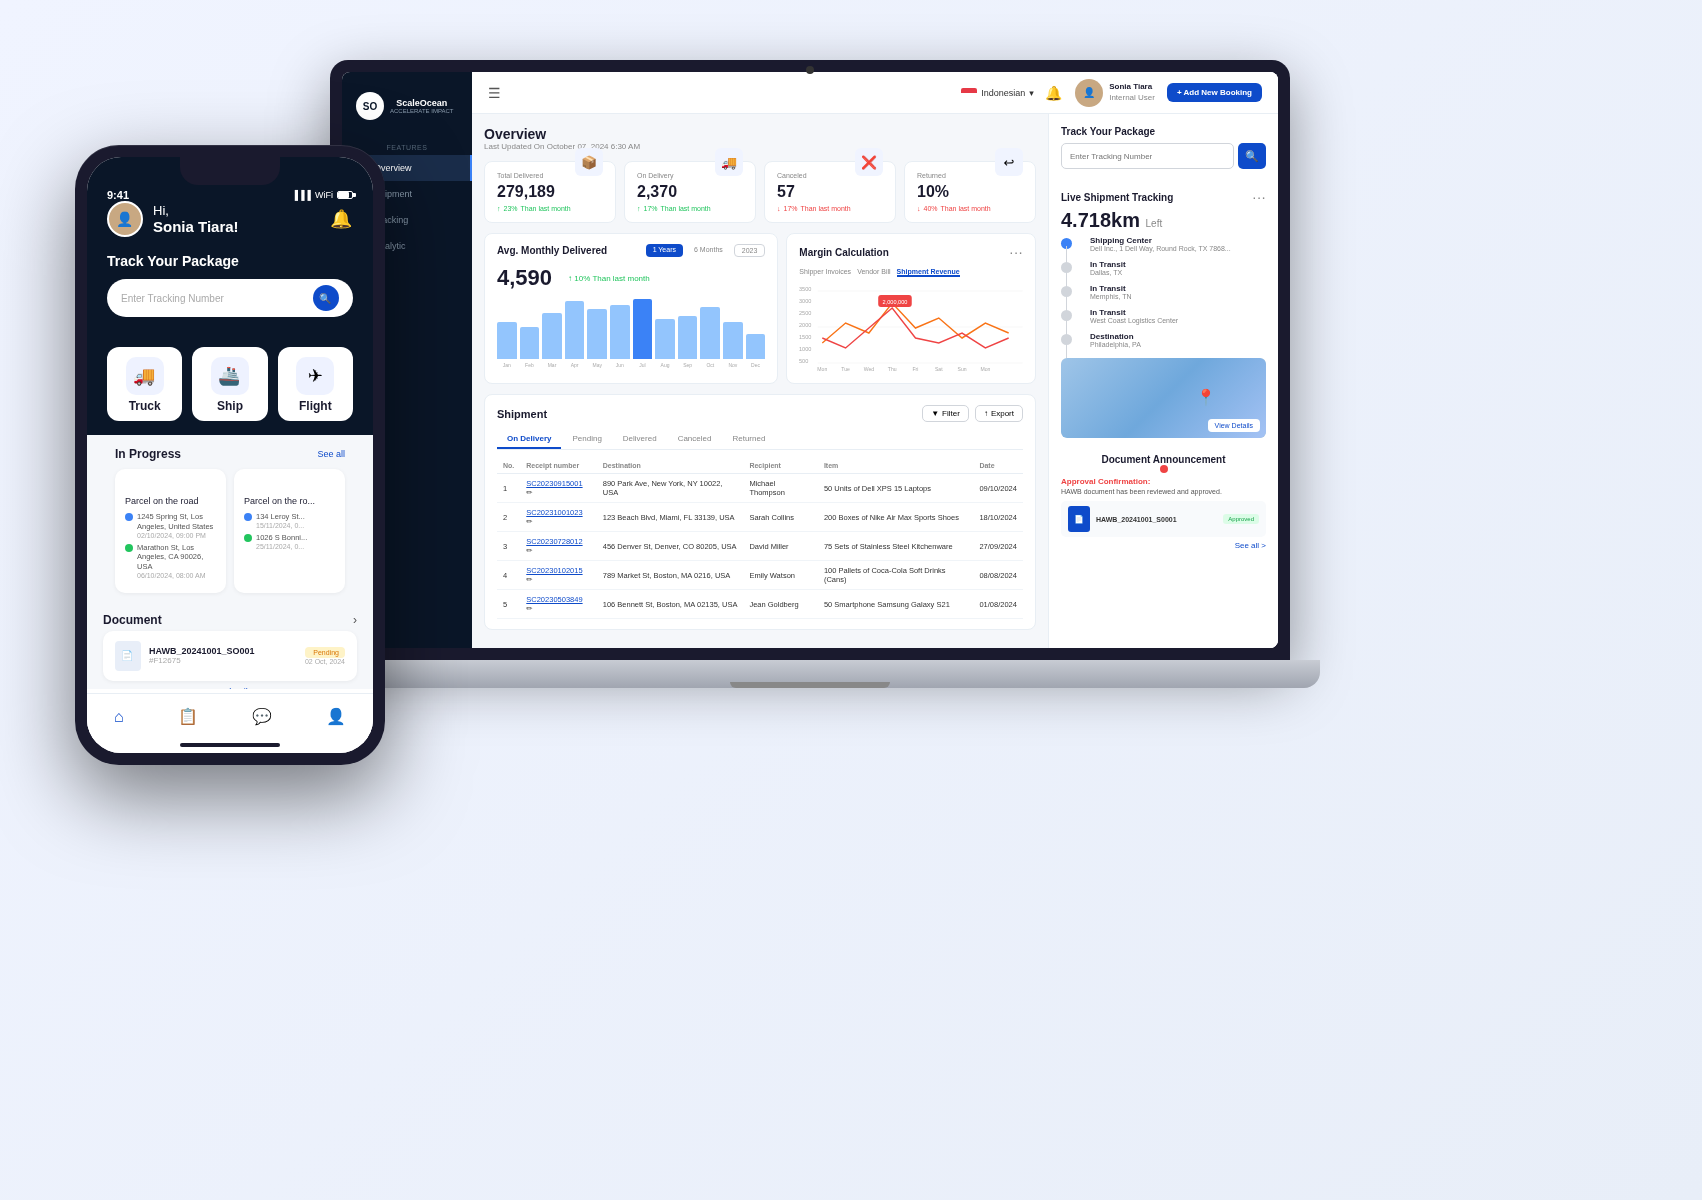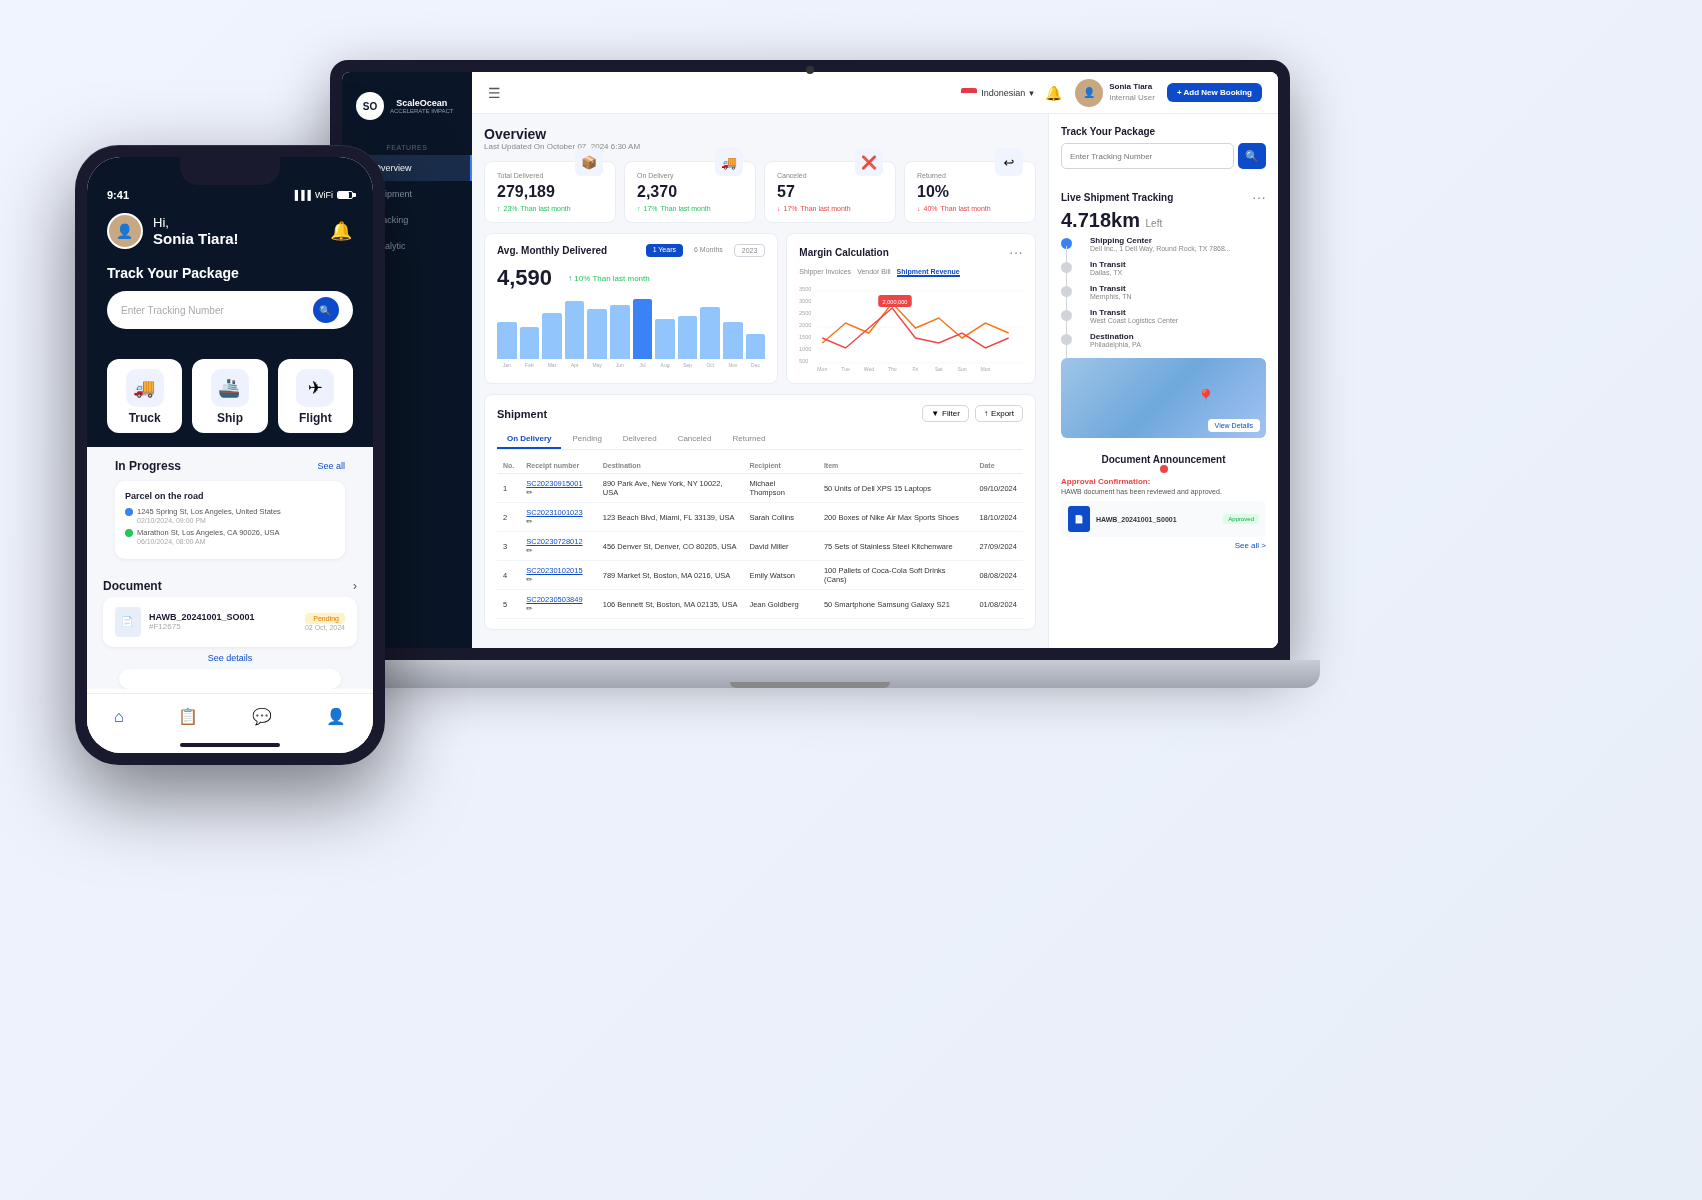--- a/index.html
+++ b/index.html
@@ -687,21 +687,20 @@
     
     .phone-header {
       background: #0a1628;
       padding: 32px 20px 16px;
       position: relative;
     }
     .phone-status-bar {
       display: flex;
       align-items: center;
       justify-content: space-between;
-      margin-bottom: 12px;
     }
     .phone-time {
       font-size: 11px;
       font-weight: 700;
       color: #fff;
     }
     .phone-icons {
       display: flex;
       gap: 4px;
       align-items: center;
@@ -870,23 +869,24 @@
     }
     .progress-card {
       flex: 1;
       background: #fff;
       border-radius: 10px;
       padding: 10px;
       box-shadow: 0 1px 4px rgba(0,0,0,0.06);
     }
     .progress-title {
       font-size: 9px;
-      font-weight: 700;
+      font-weight: 400;
       color: #1a1a2e;
       margin-bottom: 6px;
+      margin-top: 17px;
     }
     .progress-location {
       display: flex;
       align-items: flex-start;
       gap: 4px;
       margin-bottom: 4px;
     }
     .loc-dot-blue {
       width: 8px; height: 8px;
       border-radius: 50%;
@@ -1467,20 +1467,37 @@
                 </div>
               </div>
               <div class="progress-location">
                 <div class="loc-dot-green"></div>
                 <div>
                   <div class="loc-text">Marathon St, Los Angeles, CA 90026, USA</div>
                   <div class="loc-date">06/10/2024, 08:00 AM</div>
                 </div>
               </div>
             </div>
+            <div class="progress-card">
+              <div class="progress-title">Parcel on the ro...</div>
+              <div class="progress-location">
+                <div class="loc-dot-blue"></div>
+                <div>
+                  <div class="loc-text">134 Leroy St...</div>
+                  <div class="loc-date">15/11/2024, 0...</div>
+                </div>
+              </div>
+              <div class="progress-location">
+                <div class="loc-dot-green"></div>
+                <div>
+                  <div class="loc-text">1026 S Bonni...</div>
+                  <div class="loc-date">25/11/2024, 0...</div>
+                </div>
+              </div>
+            </div>
           </div>
         </div>
 
         <div>
           <div class="doc-section-header">
             <span class="phone-section-title">Document</span>
             <span style="font-size:12px;color:#555;cursor:pointer;">›</span>
           </div>
           <div class="doc-card">
             <div class="doc-card-icon">📄</div>

